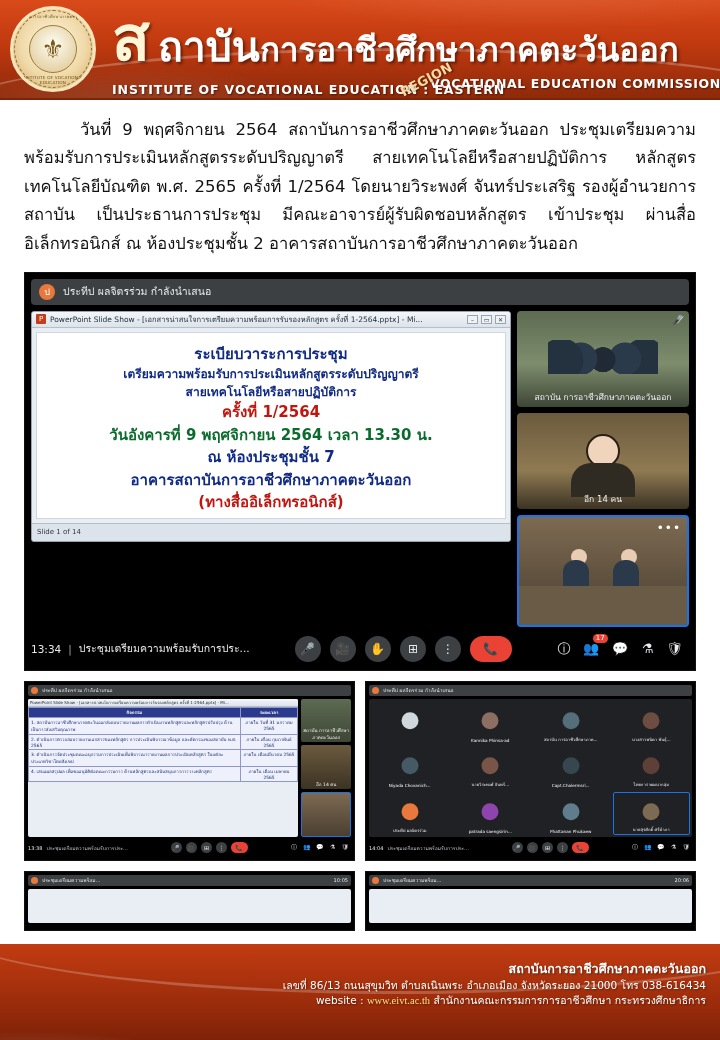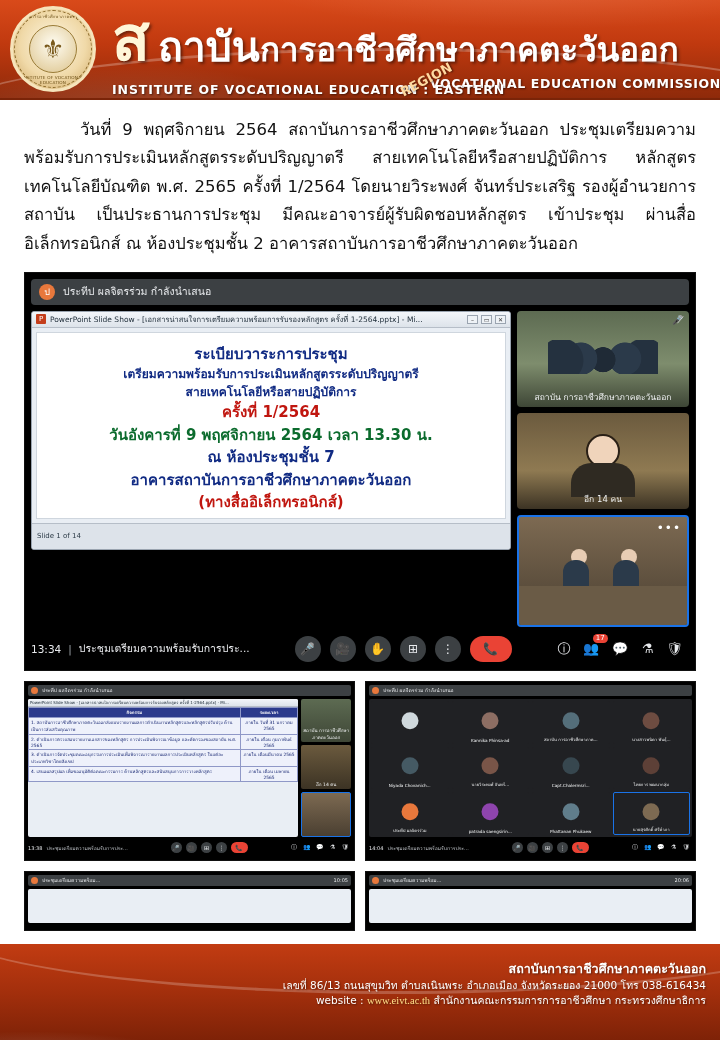--- a/index.html
+++ b/index.html
@@ -148,21 +148,21 @@
     background:#fff; padding:10px 8px 4px 8px;
     border:1px solid #cfd6de; margin:4px;
     text-align:center; color:#2b2b6e;
   }
   .slide-canvas .ln { font-size:15px; line-height:1.5; font-weight:bold; color:#1b2a8c; }
   .slide-canvas .ln.sm { font-size:12px; }
   .slide-canvas .red { color:#c0160f; }
   .slide-canvas .green { color:#0b6b2d; }
   .slide-canvas .navy { color:#102a83; }
   .slide-statusbar {
-    height:26px; background:#dde3ea; border-top:1px solid #b6bec8;
+    height:18px; background:#dde3ea; border-top:1px solid #b6bec8;
     font-size:7px; color:#2b3a46; display:flex; align-items:center; padding:0 5px;
   }
 
   .tile {
     background:#202124; border-radius:4px; position:relative; overflow:hidden;
   }
   .tile .tile-label {
     position:absolute; left:0; right:0; bottom:3px;
     text-align:center; color:#f1f3f4; font-size:8.5px;
   }

